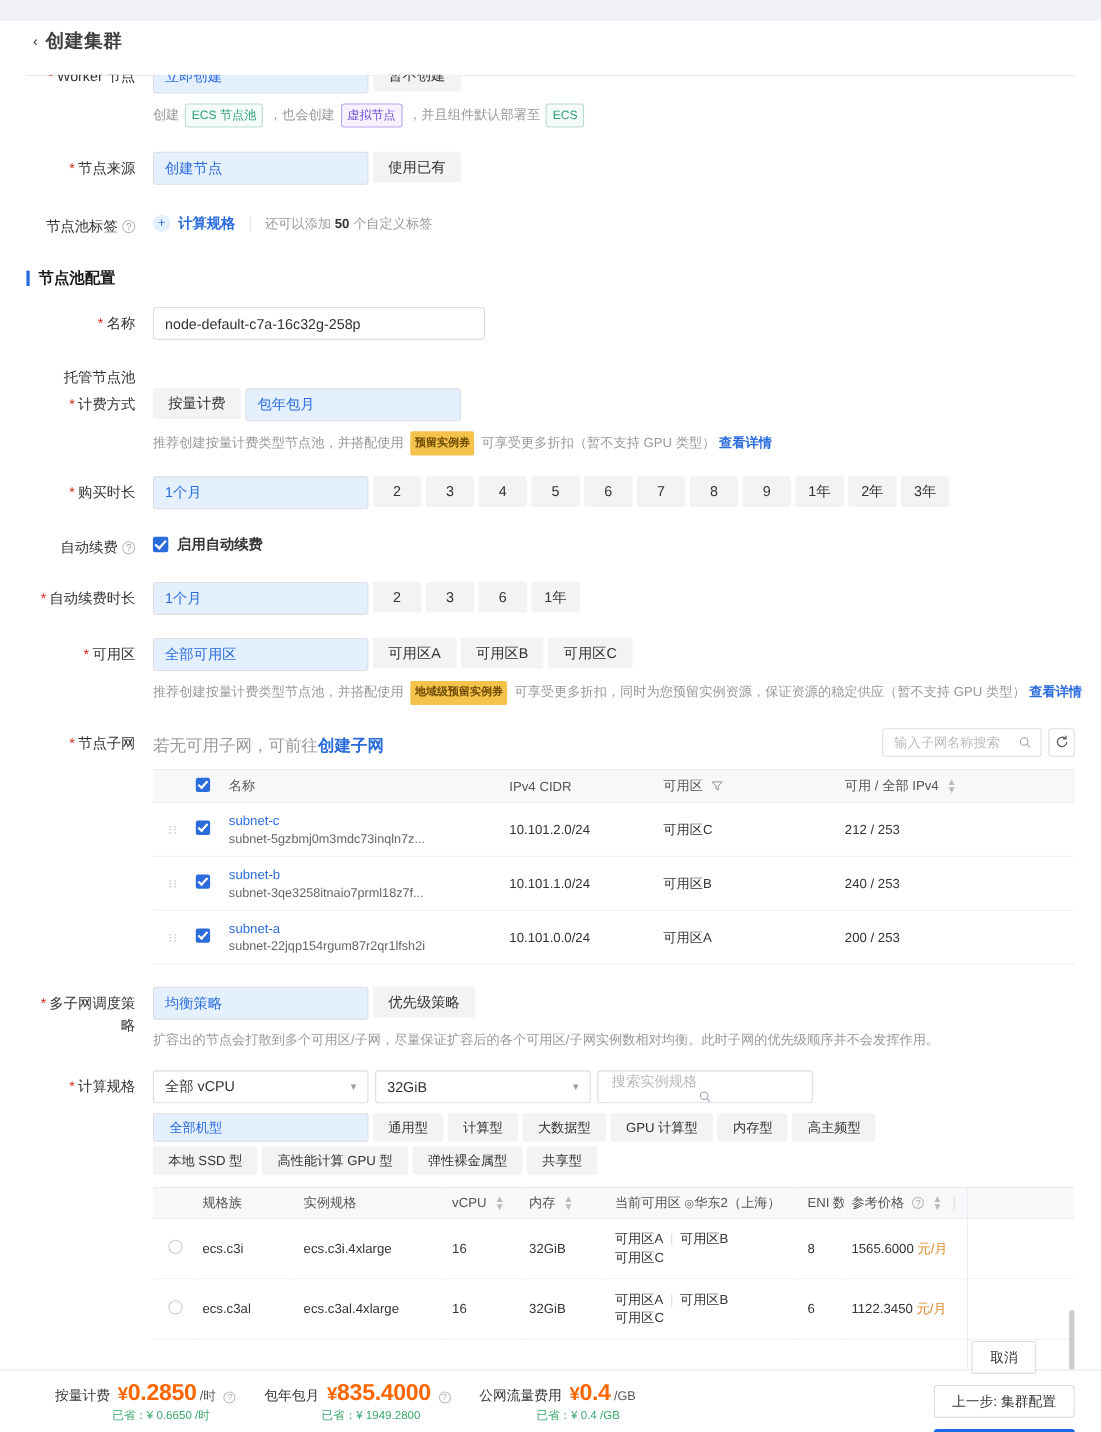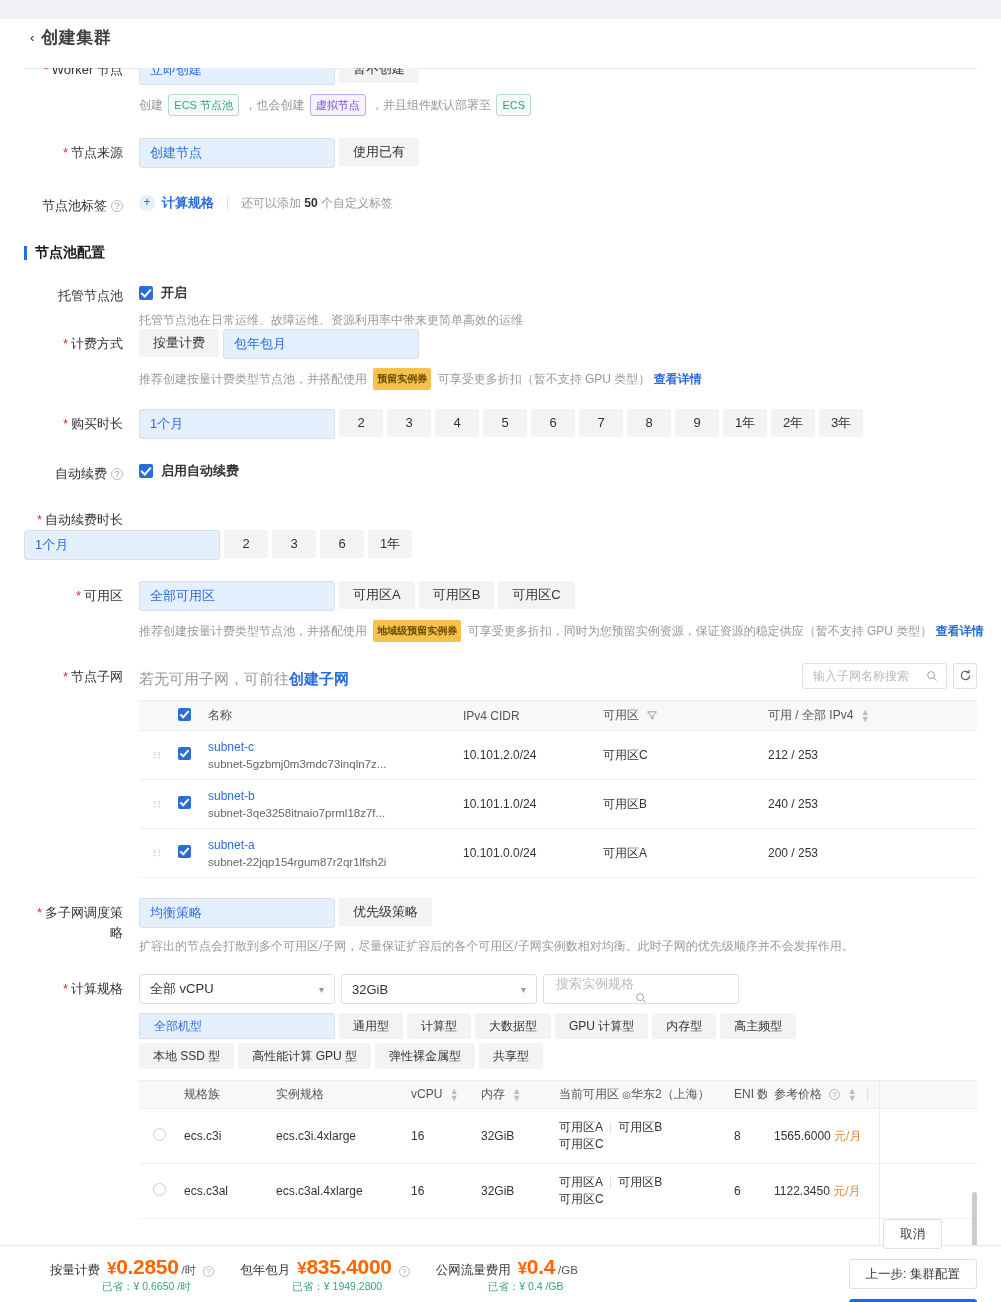--- a/index.html
+++ b/index.html
@@ -286,31 +286,32 @@
           </span>
         </div>
       </div>
     </div>
 
     <div class="sect" style="margin-top:28px;">
       <div class="bar"></div>
       <div class="txt">节点池配置</div>
     </div>
 
+    <div class="row" style="margin-top:17px;">
+      <div class="label">
+        <span class="req">*</span><span>名称</span>
+      </div>
+      <div class="ctrl">
+        <input class="textinput" value="node-default-c7a-16c32g-258p" style="">
+      </div>
+    </div>
 
     <div class="row" style="margin-top:19px;">
       <div class="label">
         <span>托管节点池</span>
-      </div>
-      <div class="ctrl">
-        <div class="cbox-wrap">
-          <span class="cbox"></span>
-          <span class="cbox-label">开启</span>
-        </div>
-        <div class="hint">托管节点池在日常运维、故障运维、资源利用率中带来更简单高效的运维</div>
       </div>
     </div>
 
     <div class="row" style="">
       <div class="label">
         <span class="req">*</span><span>计费方式</span>
       </div>
       <div class="ctrl">
         <div class="seg">
           <div class="seg-btn">按量计费</div>
@@ -352,21 +353,21 @@
         <span>自动续费</span><span class="help-ic">?</span>
       </div>
       <div class="ctrl">
         <div class="cbox-wrap">
           <span class="cbox"></span>
           <span class="cbox-label">启用自动续费</span>
         </div>
       </div>
     </div>
 
-    <div class="row" style="margin-top:21px;flex-direction:column;">
+    <div class="row" style="margin-top:21px;">
       <div class="label">
         <span class="req">*</span><span>自动续费时长</span>
       </div>
       <div class="ctrl">
         <div class="seg narrow">
           <div class="seg-btn sel" style="min-width:58px">1个月</div>
           <div class="seg-btn">2</div>
           <div class="seg-btn">3</div>
           <div class="seg-btn">6</div>
           <div class="seg-btn">1年</div>

